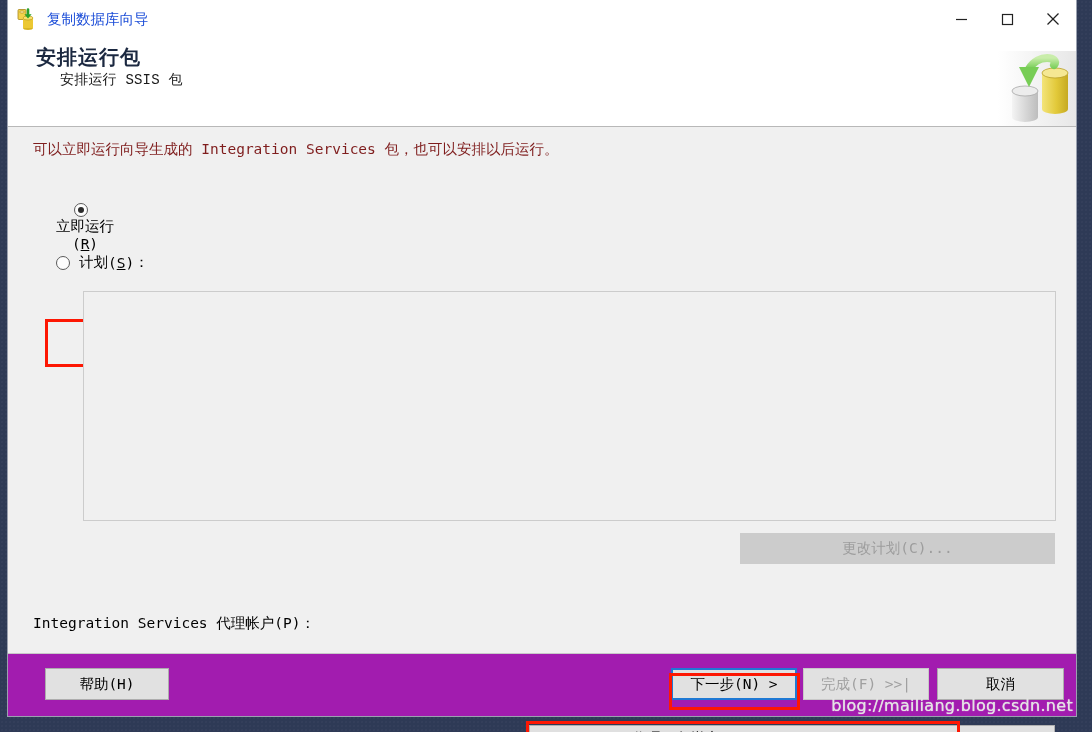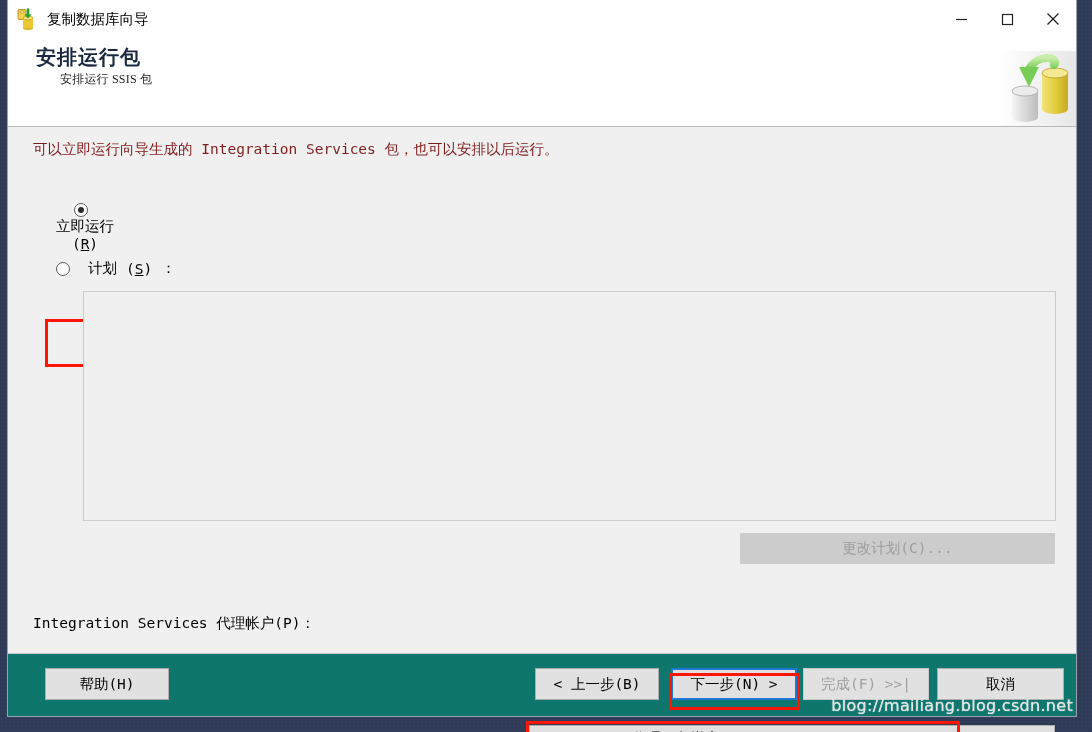--- a/index.html
+++ b/index.html
@@ -46,21 +46,21 @@
   }
   .title-icon {
     width: 22px; height: 22px;
     margin-left: 9px;
     position: relative;
     flex: 0 0 auto;
   }
   .title-text {
     margin-left: 8px;
     font-size: 14.5px;
-    color: #000000;
+    color: #1d4ed8;
     font-family: "DejaVu Sans", "Liberation Sans", sans-serif;
     white-space: nowrap;
   }
   .win-controls {
     position: absolute;
     right: 0; top: 0;
     height: 38px;
     display: flex;
     align-items: stretch;
   }
@@ -88,23 +88,23 @@
     left: 28px; top: 6px;
     font-size: 20px;
     font-weight: bold;
     color: #1b2840;
     letter-spacing: 1px;
     font-family: "DejaVu Sans", "Liberation Sans", sans-serif;
   }
   .header-sub {
     position: absolute;
     left: 52px; top: 33px;
-    font-size: 12px;
+    font-size: 14px;
     color: #1a1a1a;
-    font-family: Liberation Serif, serif;
+    font-family: Liberation Mono, monospace;
     letter-spacing: 0.2px;
   }
   .header-graphic {
     position: absolute;
     right: 0; top: 13px;
     width: 78px; height: 75px;
   }
 
   
   .body {
@@ -126,21 +126,21 @@
   .radio-row {
     position: absolute;
     display: flex;
     align-items: center;
     font-size: 14.5px;
     color: #000;
     font-family: "DejaVu Sans Mono", "Liberation Mono", monospace;
     white-space: nowrap;
   }
   #radio-run-now { left: 48px; top: 76px; flex-direction: column; }
-  #radio-schedule { left: 48px; top: 132px; gap: 9px; }
+  #radio-schedule { left: 48px; top: 126px; }
 
   .radio-dot {
     width: 14px; height: 14px;
     border-radius: 50%;
     border: 1px solid #5a5a5a;
     background: #fdfdfd;
     margin-right: 9px;
     position: relative;
     flex: 0 0 auto;
     box-sizing: border-box;
@@ -216,21 +216,21 @@
     color: #000;
     font-family: "DejaVu Sans Mono", "Liberation Mono", monospace;
     white-space: nowrap;
     overflow: hidden;
   }
 
   
   .footer {
     flex: 0 0 auto;
     height: 62px;
-    background: #0f766e;
+    background: #a21caf;
     border-top: 1px solid #c8c8c8;
     position: relative;
   }
   .btn {
     position: absolute;
     top: 14px;
     height: 32px;
     background: #e1e1e1;
     border: 1px solid #adadad;
     box-sizing: border-box;
@@ -378,21 +378,20 @@
       <span class="sel-text">SQL Server 代理服务帐户</span>
 
     </div>
 
     <div class="red-box" id="redbox-account"></div>
 
   </div>
 
   <div class="footer">
     <button class="btn" id="btn-help">帮助(H)</button>
-    <button class="btn" id="btn-back">&lt; 上一步(B)</button>
     <button class="btn default-focus" id="btn-next">下一步(N) &gt;</button>
     <button class="btn disabled" id="btn-finish">完成(F) &gt;&gt;|</button>
     <button class="btn" id="btn-cancel">取消</button>
 
     <div class="watermark">blog://mailiang.blog.csdn.net</div>
   </div>
 
 </div>
 
 <div class="red-box" id="redbox-next" style="left:669px;"></div>

